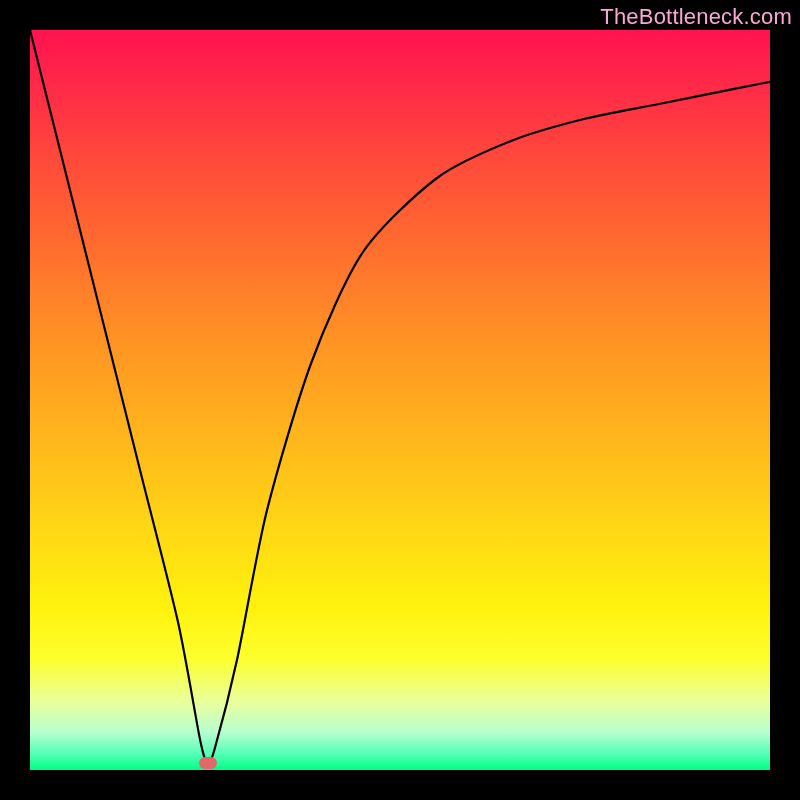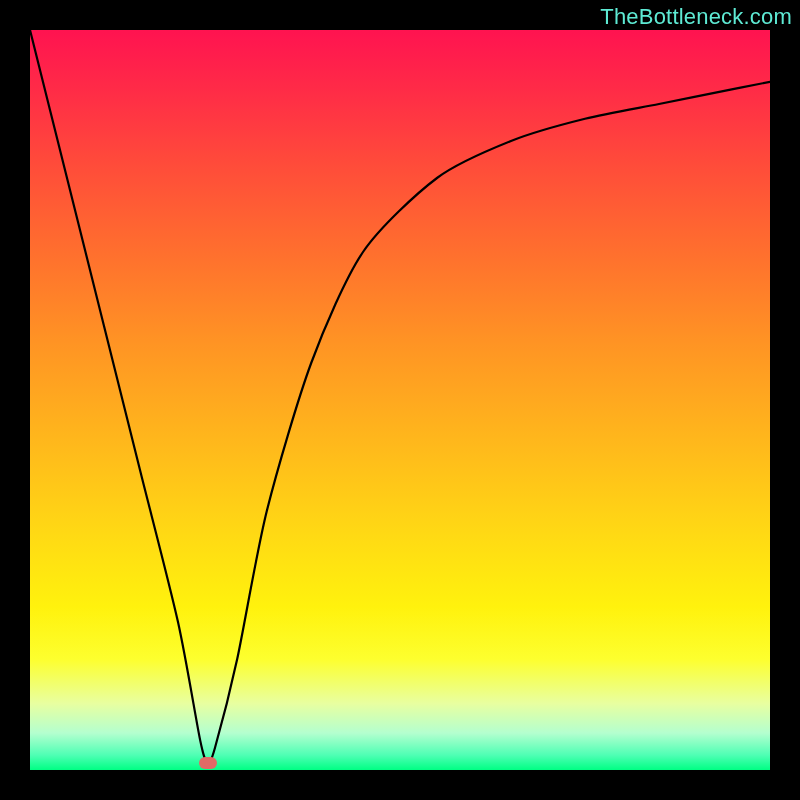--- a/index.html
+++ b/index.html
@@ -37,21 +37,21 @@
       #e8ffa0 91%,
       #b4ffcf 95%,
       #4effb4 98%,
       #00ff84 100%
     );
   }
   .watermark {
     position: absolute;
     top: 4px;
     right: 8px;
-    color: #5eead4;
+    color: #f9a8d4;
     font-size: 22px;
     font-weight: 500;
     letter-spacing: 0.2px;
     user-select: none;
     z-index: 5;
   }
   svg.curve {
     position: absolute;
     left: 0;
     top: 0;

